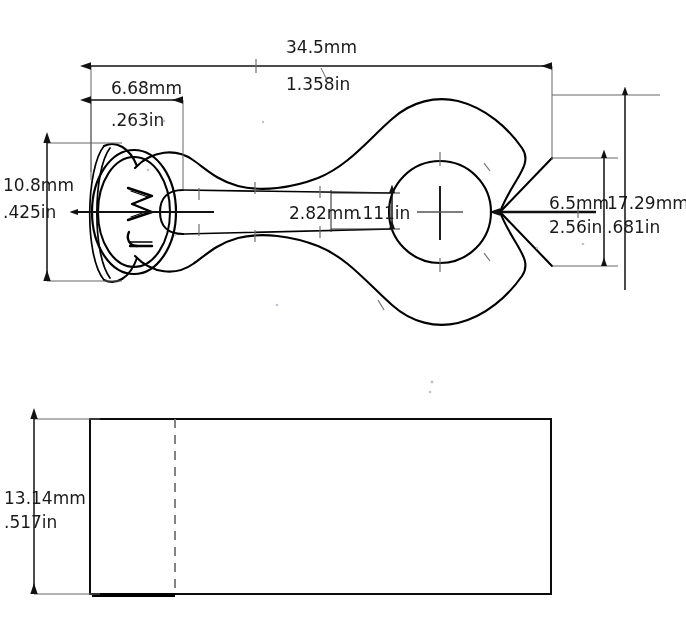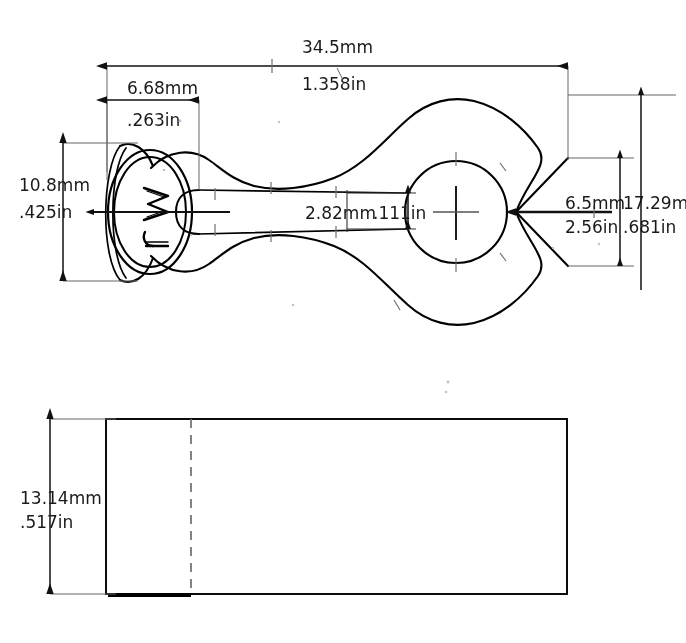--- a/index.html
+++ b/index.html
@@ -11,21 +11,20 @@
     width: 686px;
     height: 643px;
     overflow: hidden;
     font-family: "DejaVu Sans", sans-serif;
   }
   #drawing-root {
     position: relative;
     width: 556px;
     height: 643px;
     background: #ffffff;
-    padding-left: 16px;
   }
   svg#technical-drawing {
     display: block;
     width: 686px;
     height: 643px;
   }
   .part-outline {
     fill: none;
     stroke: #000000;
     stroke-width: 2.1;

